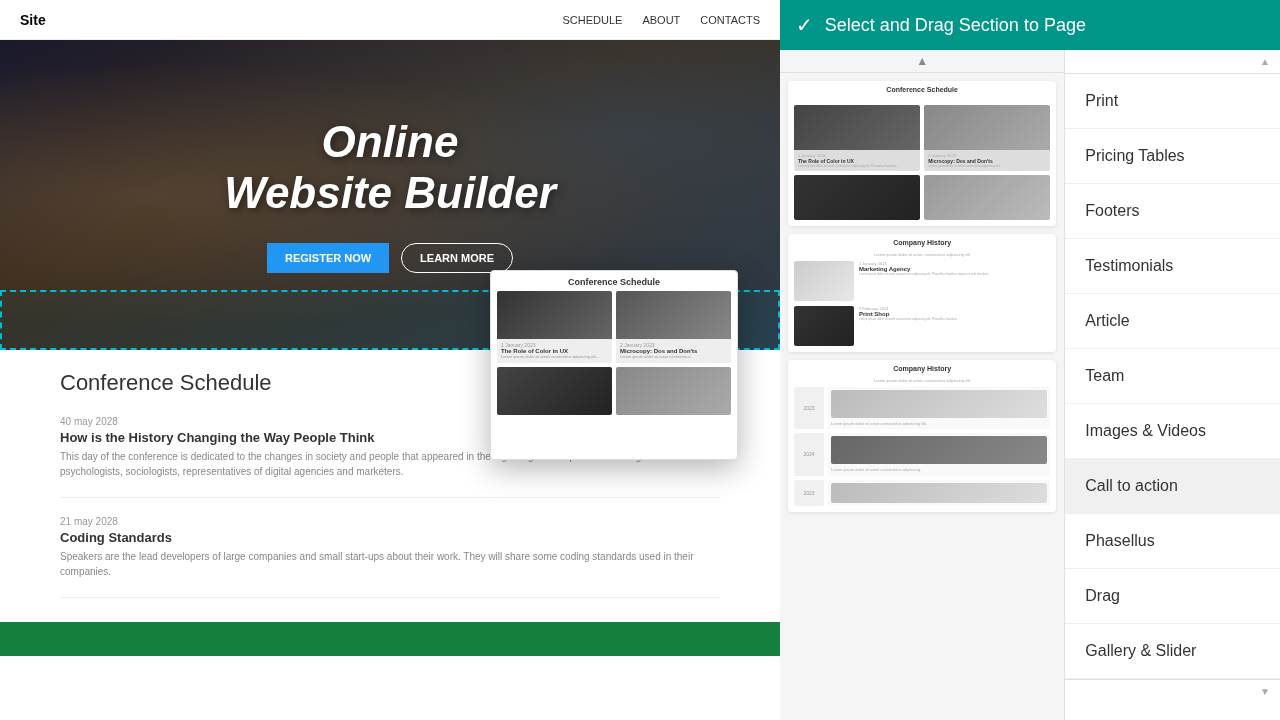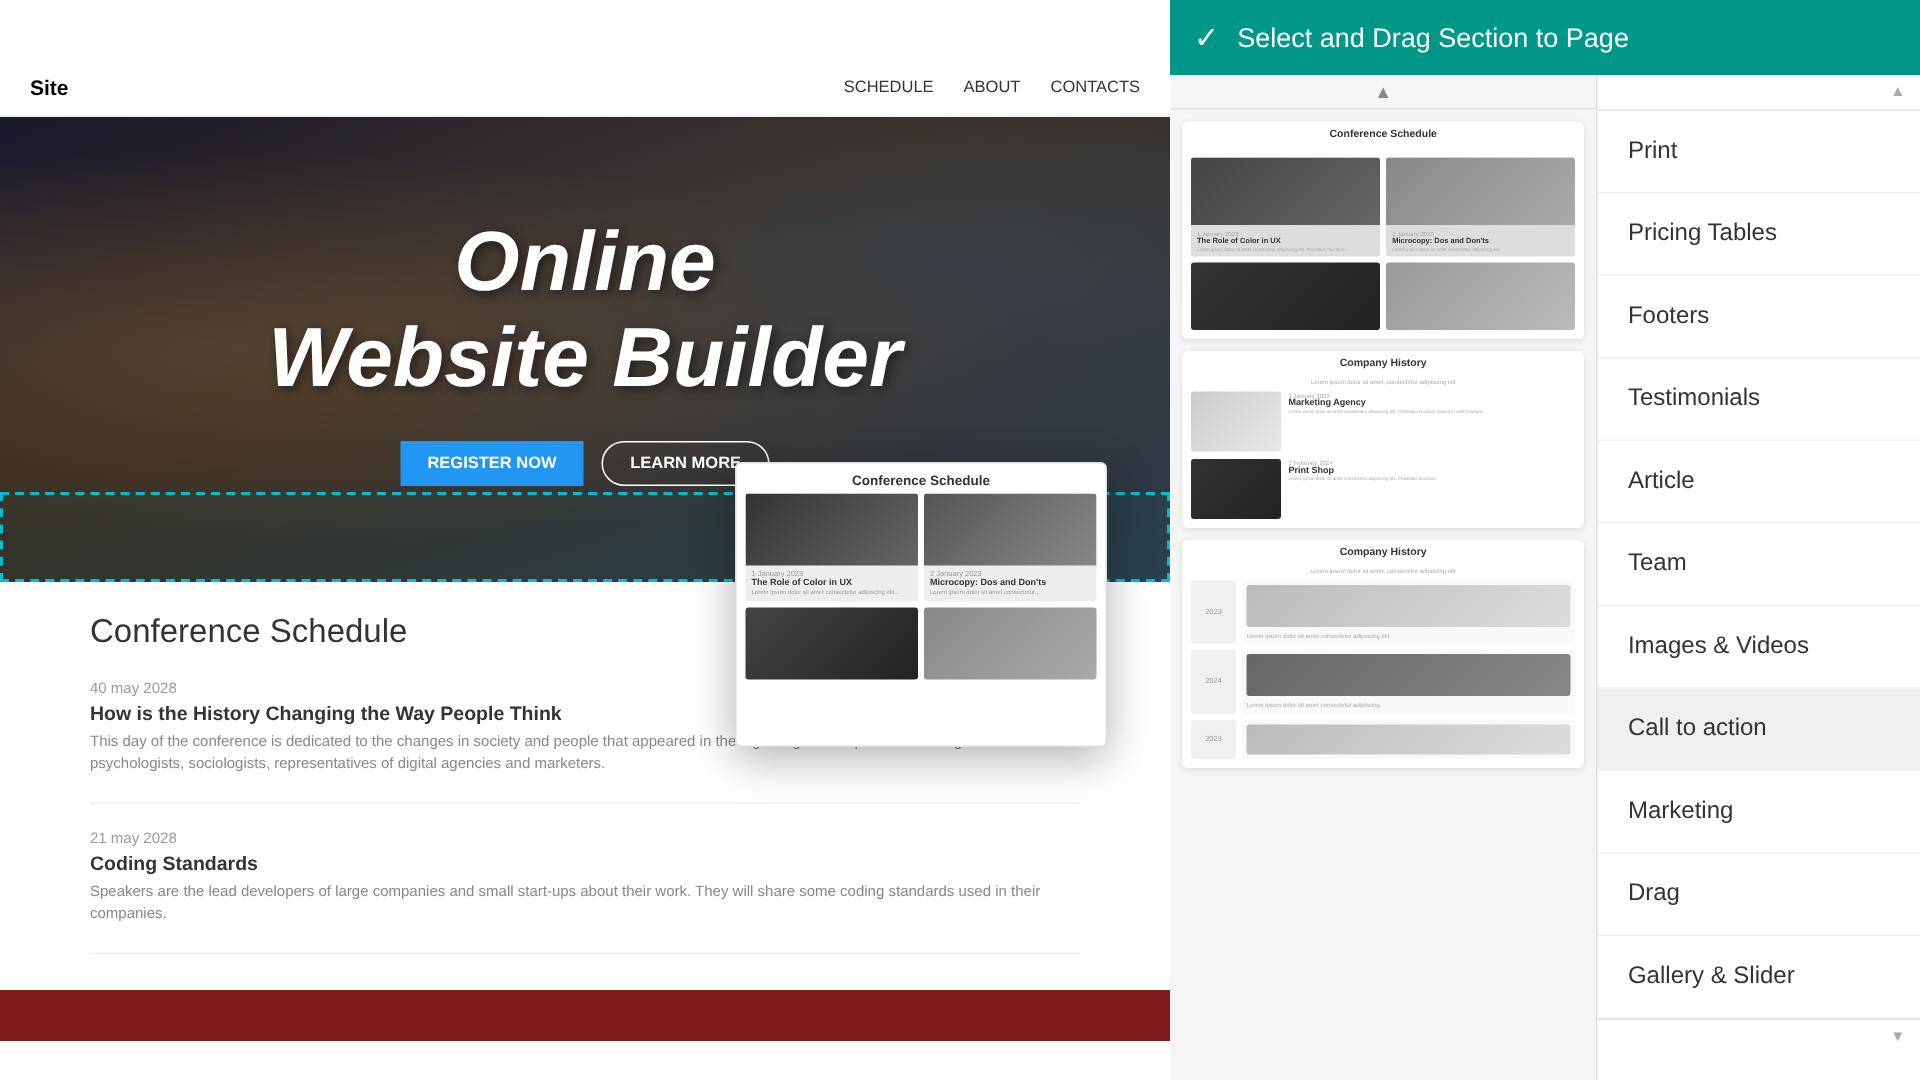--- a/index.html
+++ b/index.html
@@ -3,23 +3,22 @@
   <meta charset="utf-8">
   <style>
     * { box-sizing: border-box; margin: 0; padding: 0; }
     body { font-family: Arial, sans-serif; width: 1280px; height: 720px; overflow: hidden; display: flex; }
 
     
     .left-panel {
       width: 780px;
       height: 656px;
       position: relative;
-      background: #7f1d1d;
+      background: #15803d;
       overflow: hidden;
-      margin-top: 38px;
     }
 
     
     .site-header {
       background: #fff;
       height: 40px;
       display: flex;
       align-items: center;
       justify-content: space-between;
       padding: 0 20px;
@@ -57,21 +56,21 @@
       inset: 0;
       background: 
         radial-gradient(ellipse at 20% 50%, rgba(100,80,60,0.6) 0%, transparent 60%),
         radial-gradient(ellipse at 80% 30%, rgba(60,80,100,0.5) 0%, transparent 60%),
         linear-gradient(160deg, #1a1a2e 0%, #3a2a1a 40%, #2a3a4a 100%);
     }
     .hero-title {
       position: relative;
       z-index: 2;
       color: #fff;
-      font-size: 56px;
+      font-size: 44px;
       font-style: italic;
       font-weight: bold;
       text-align: center;
       line-height: 1.15;
       text-shadow: 2px 2px 8px rgba(0,0,0,0.5);
       margin-bottom: 24px;
     }
     .hero-buttons {
       position: relative;
       z-index: 2;
@@ -487,21 +486,21 @@
     <div class="label-item">
       <span>Team</span>
     </div>
     <div class="label-item">
       <span>Images &amp; Videos</span>
     </div>
     <div class="label-item active">
       <span>Call to action</span>
     </div>
     <div class="label-item">
-      <span>Marketing</span>
+      <span>Phasellus</span>
     </div>
     <div class="label-item">
       <span>Drag</span>
     </div>
     <div class="label-item">
       <span>Gallery &amp; Slider</span>
     </div>
 
     <div style="display:flex;justify-content:flex-end;padding:6px 10px;border-top:1px solid #e0e0e0;cursor:pointer;align-items:center;">
       <span style="color:#aaa;font-size:10px;">▼</span>

